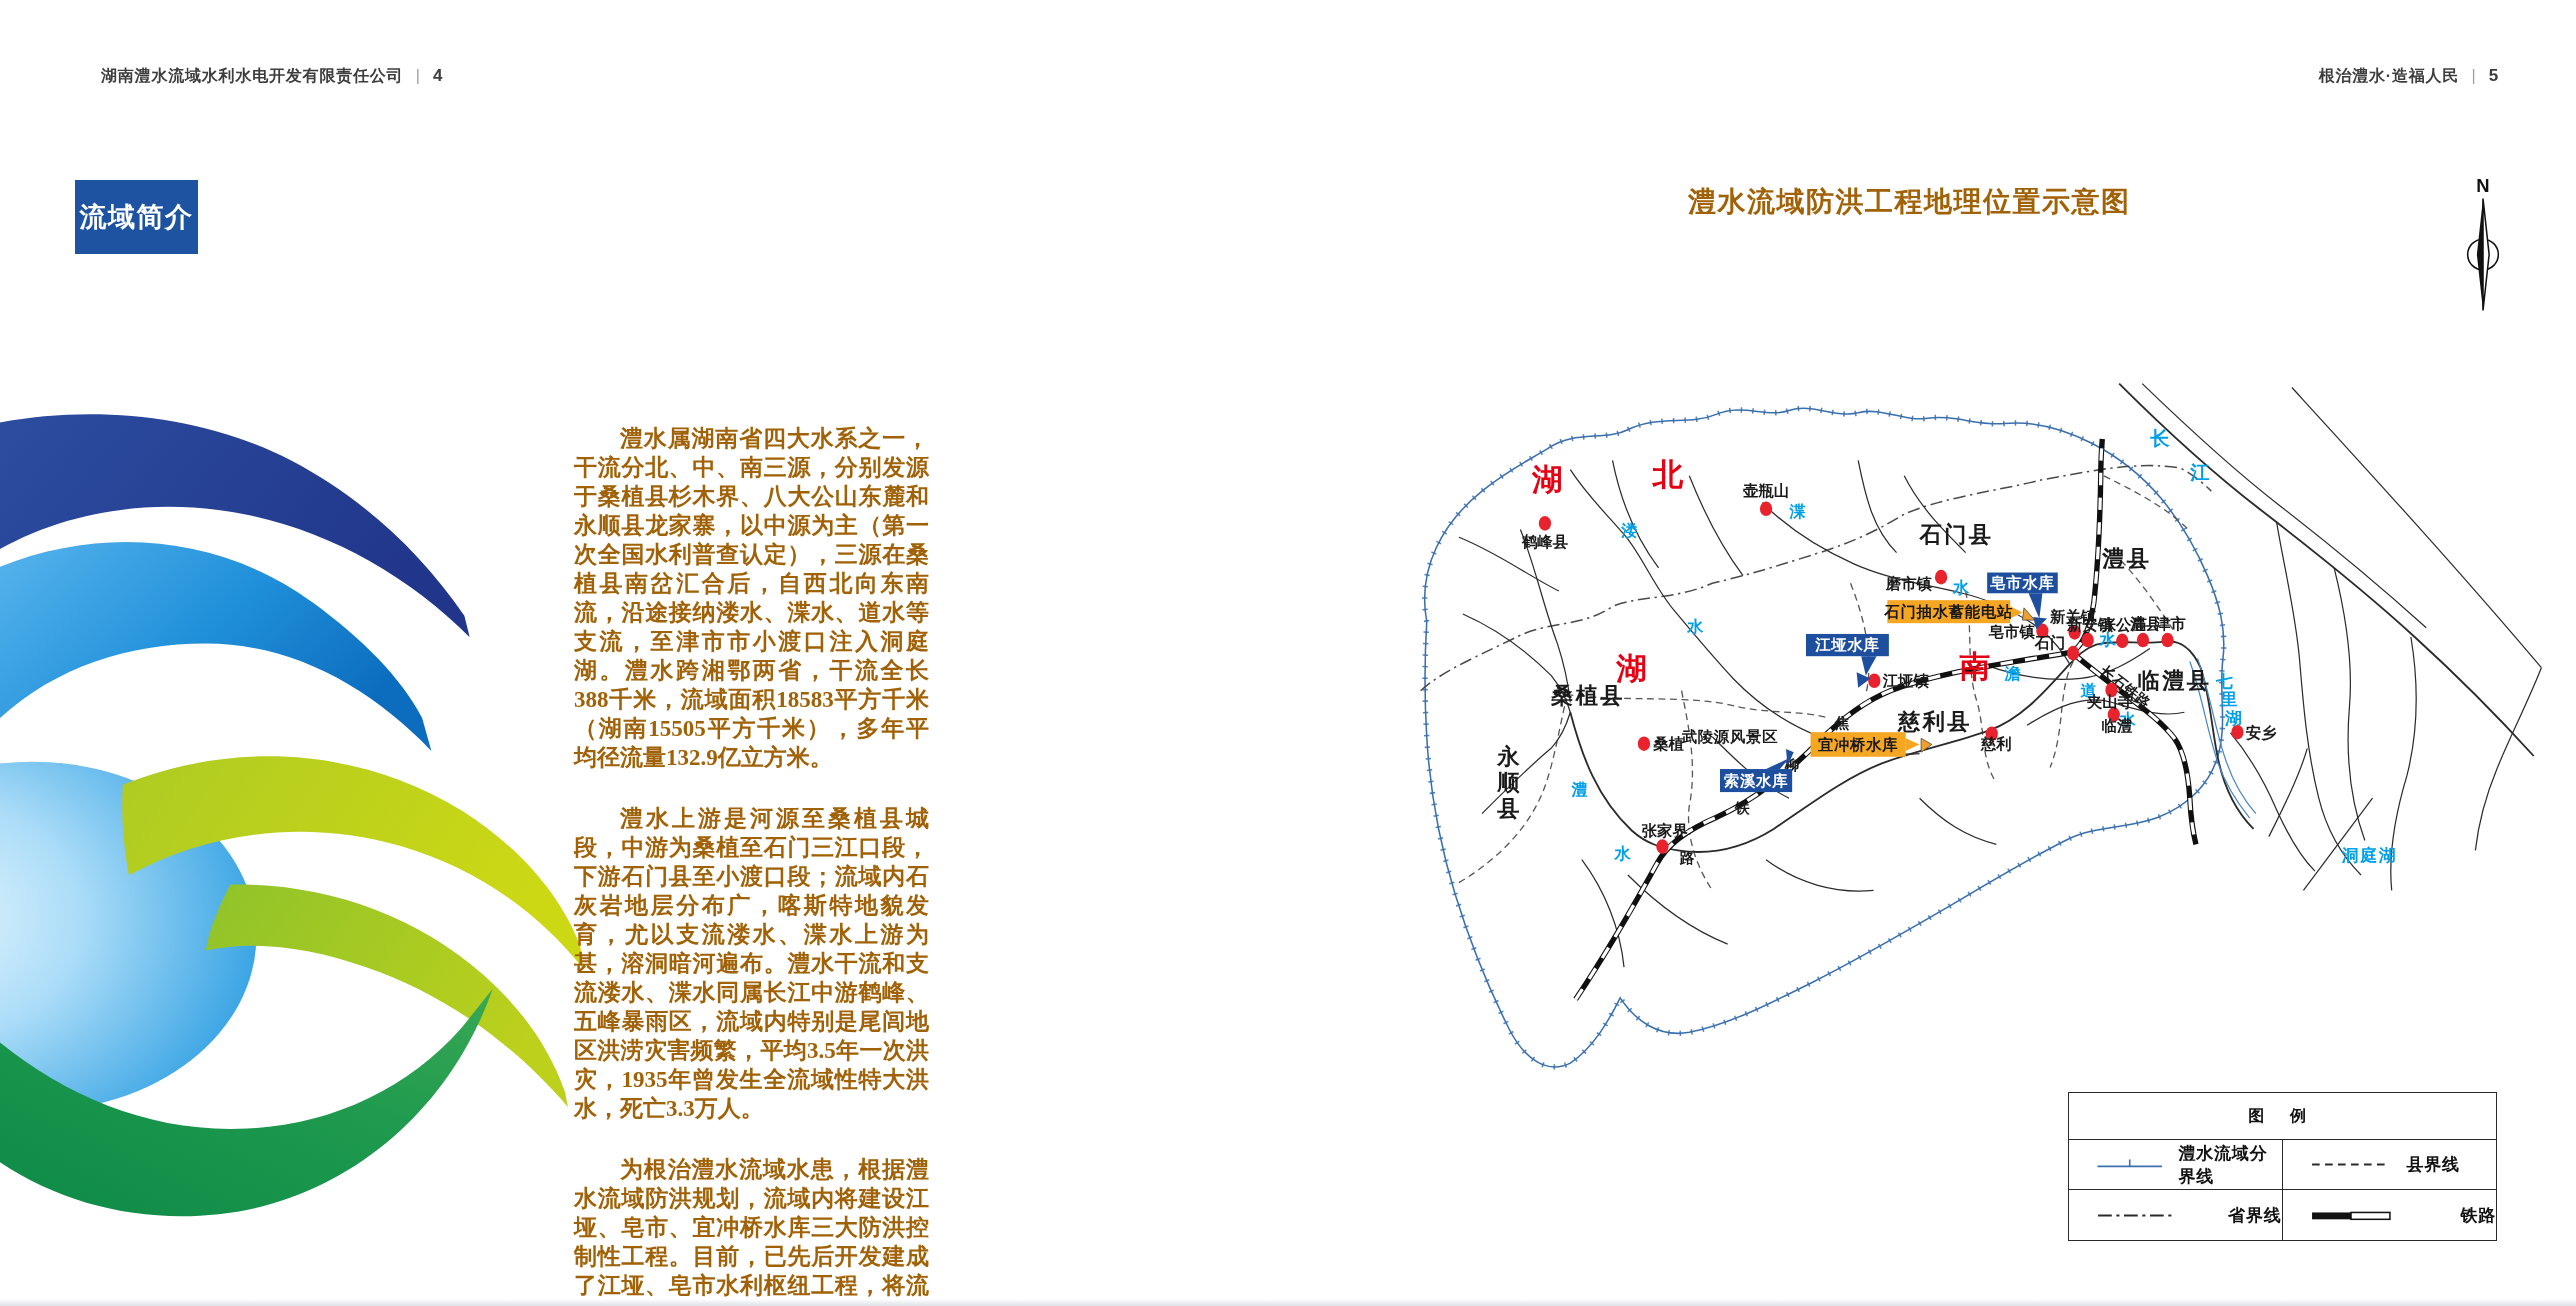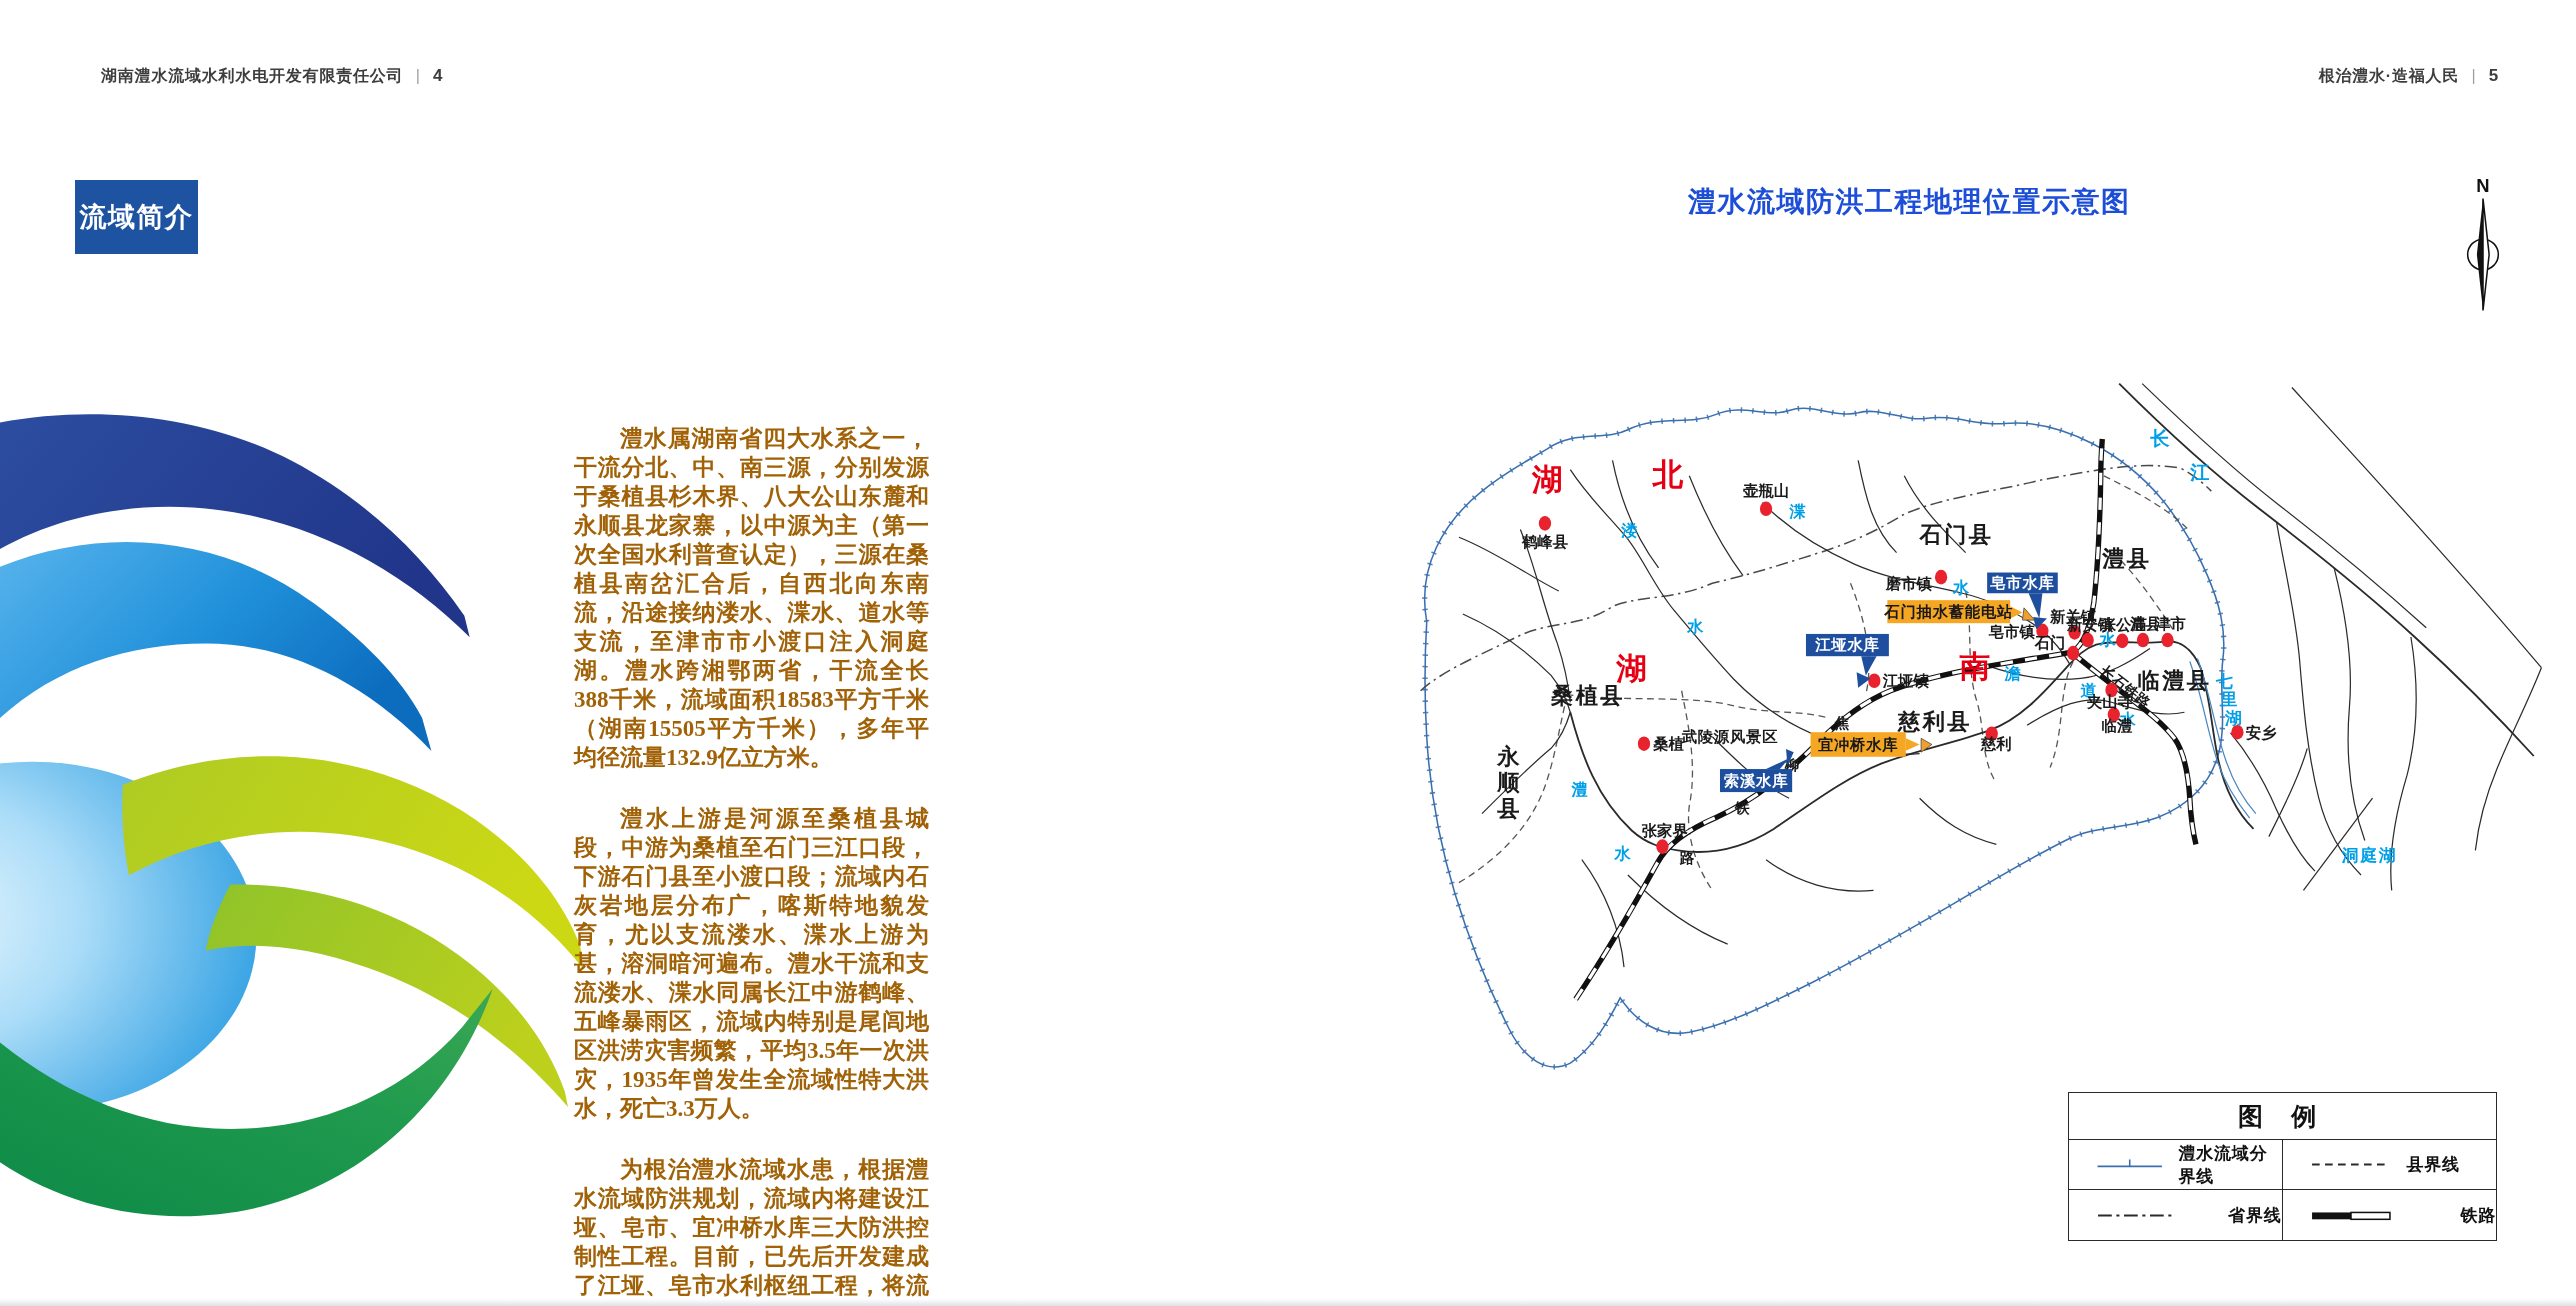--- a/index.html
+++ b/index.html
@@ -20,21 +20,21 @@
     font-size:27px;font-weight:bold;letter-spacing:1.5px;
   }
   .logo-wrap{position:absolute;left:0;top:330px;width:591px;height:891px;}
   .body-text{
     position:absolute;left:574px;top:424px;width:355px;
     font-family:"Liberation Serif","DejaVu Serif",serif;font-weight:700;
     font-size:23px;line-height:29px;color:#a16207;text-align:justify;
   }
   .body-text p{margin:0 0 32px 0;text-indent:2em;}
   
-  .map-title{position:absolute;left:1688px;top:183px;font-size:28px;font-weight:bold;color:#1d4ed8;letter-spacing:1.5px;white-space:nowrap;}
+  .map-title{position:absolute;left:1688px;top:183px;font-size:28px;font-weight:bold;color:#a16207;letter-spacing:1.5px;white-space:nowrap;}
   .north{position:absolute;left:2460px;top:175px;width:46px;height:138px;text-align:center;}
   .north .n-label{font-size:18.4px;font-weight:bold;color:#111;}
   
   .map-svg{position:absolute;left:1382px;top:376px;}
   .map-svg text{font-family:"Liberation Sans","DejaVu Sans",sans-serif;font-weight:bold;}
   .prov{fill:#e60013;font-size:40px;letter-spacing:2px;}
   .county{fill:#1a1a1a;font-size:29px;letter-spacing:3px;}
   .town{fill:#1a1a1a;font-size:20px;}
   .river{fill:#00a0e9;font-size:21px;}
   .river.big{font-size:25px;}
@@ -56,21 +56,21 @@
   .resbox-b{fill:#1d4f9e;}
   .resbox-o{fill:#f5a623;}
   .dam-b{fill:#1d4f9e;}
   .dam-o{fill:#f0a02c;stroke:#444;stroke-width:1;}
   
   .legend{
     position:absolute;left:2068px;top:1092px;width:427px;height:147px;
     border:1.5px solid #2a2a2a;background:#fff;display:flex;flex-direction:column;
   }
   .legend-title{height:46px;border-bottom:1.5px solid #2a2a2a;display:flex;align-items:center;justify-content:center;
-    font-size:25px;font-weight:bold;letter-spacing:10.7px;color:#111;}
+    font-size:16px;font-weight:bold;letter-spacing:10.7px;color:#111;}
   .legend-grid{flex:1;display:grid;grid-template-columns:1fr 1fr;grid-template-rows:1fr 1fr;}
   .legend-cell{display:flex;align-items:center;justify-content:flex-start;padding-left:26px;gap:14px;
     border-right:1.2px solid #2a2a2a;border-bottom:1.2px solid #2a2a2a;}
   .legend-cell:nth-child(2n){border-right:none;}
   .legend-cell:nth-child(3),.legend-cell:nth-child(4){border-bottom:none;justify-content:space-between;}
   .legend-label{font-size:17px;font-weight:bold;color:#111;letter-spacing:0.8px;}
   .bottom-edge{position:absolute;left:0;bottom:0;width:100%;height:7px;background:linear-gradient(#ffffff,#dde2e6);}
 </style>
 </head>
 <body>

